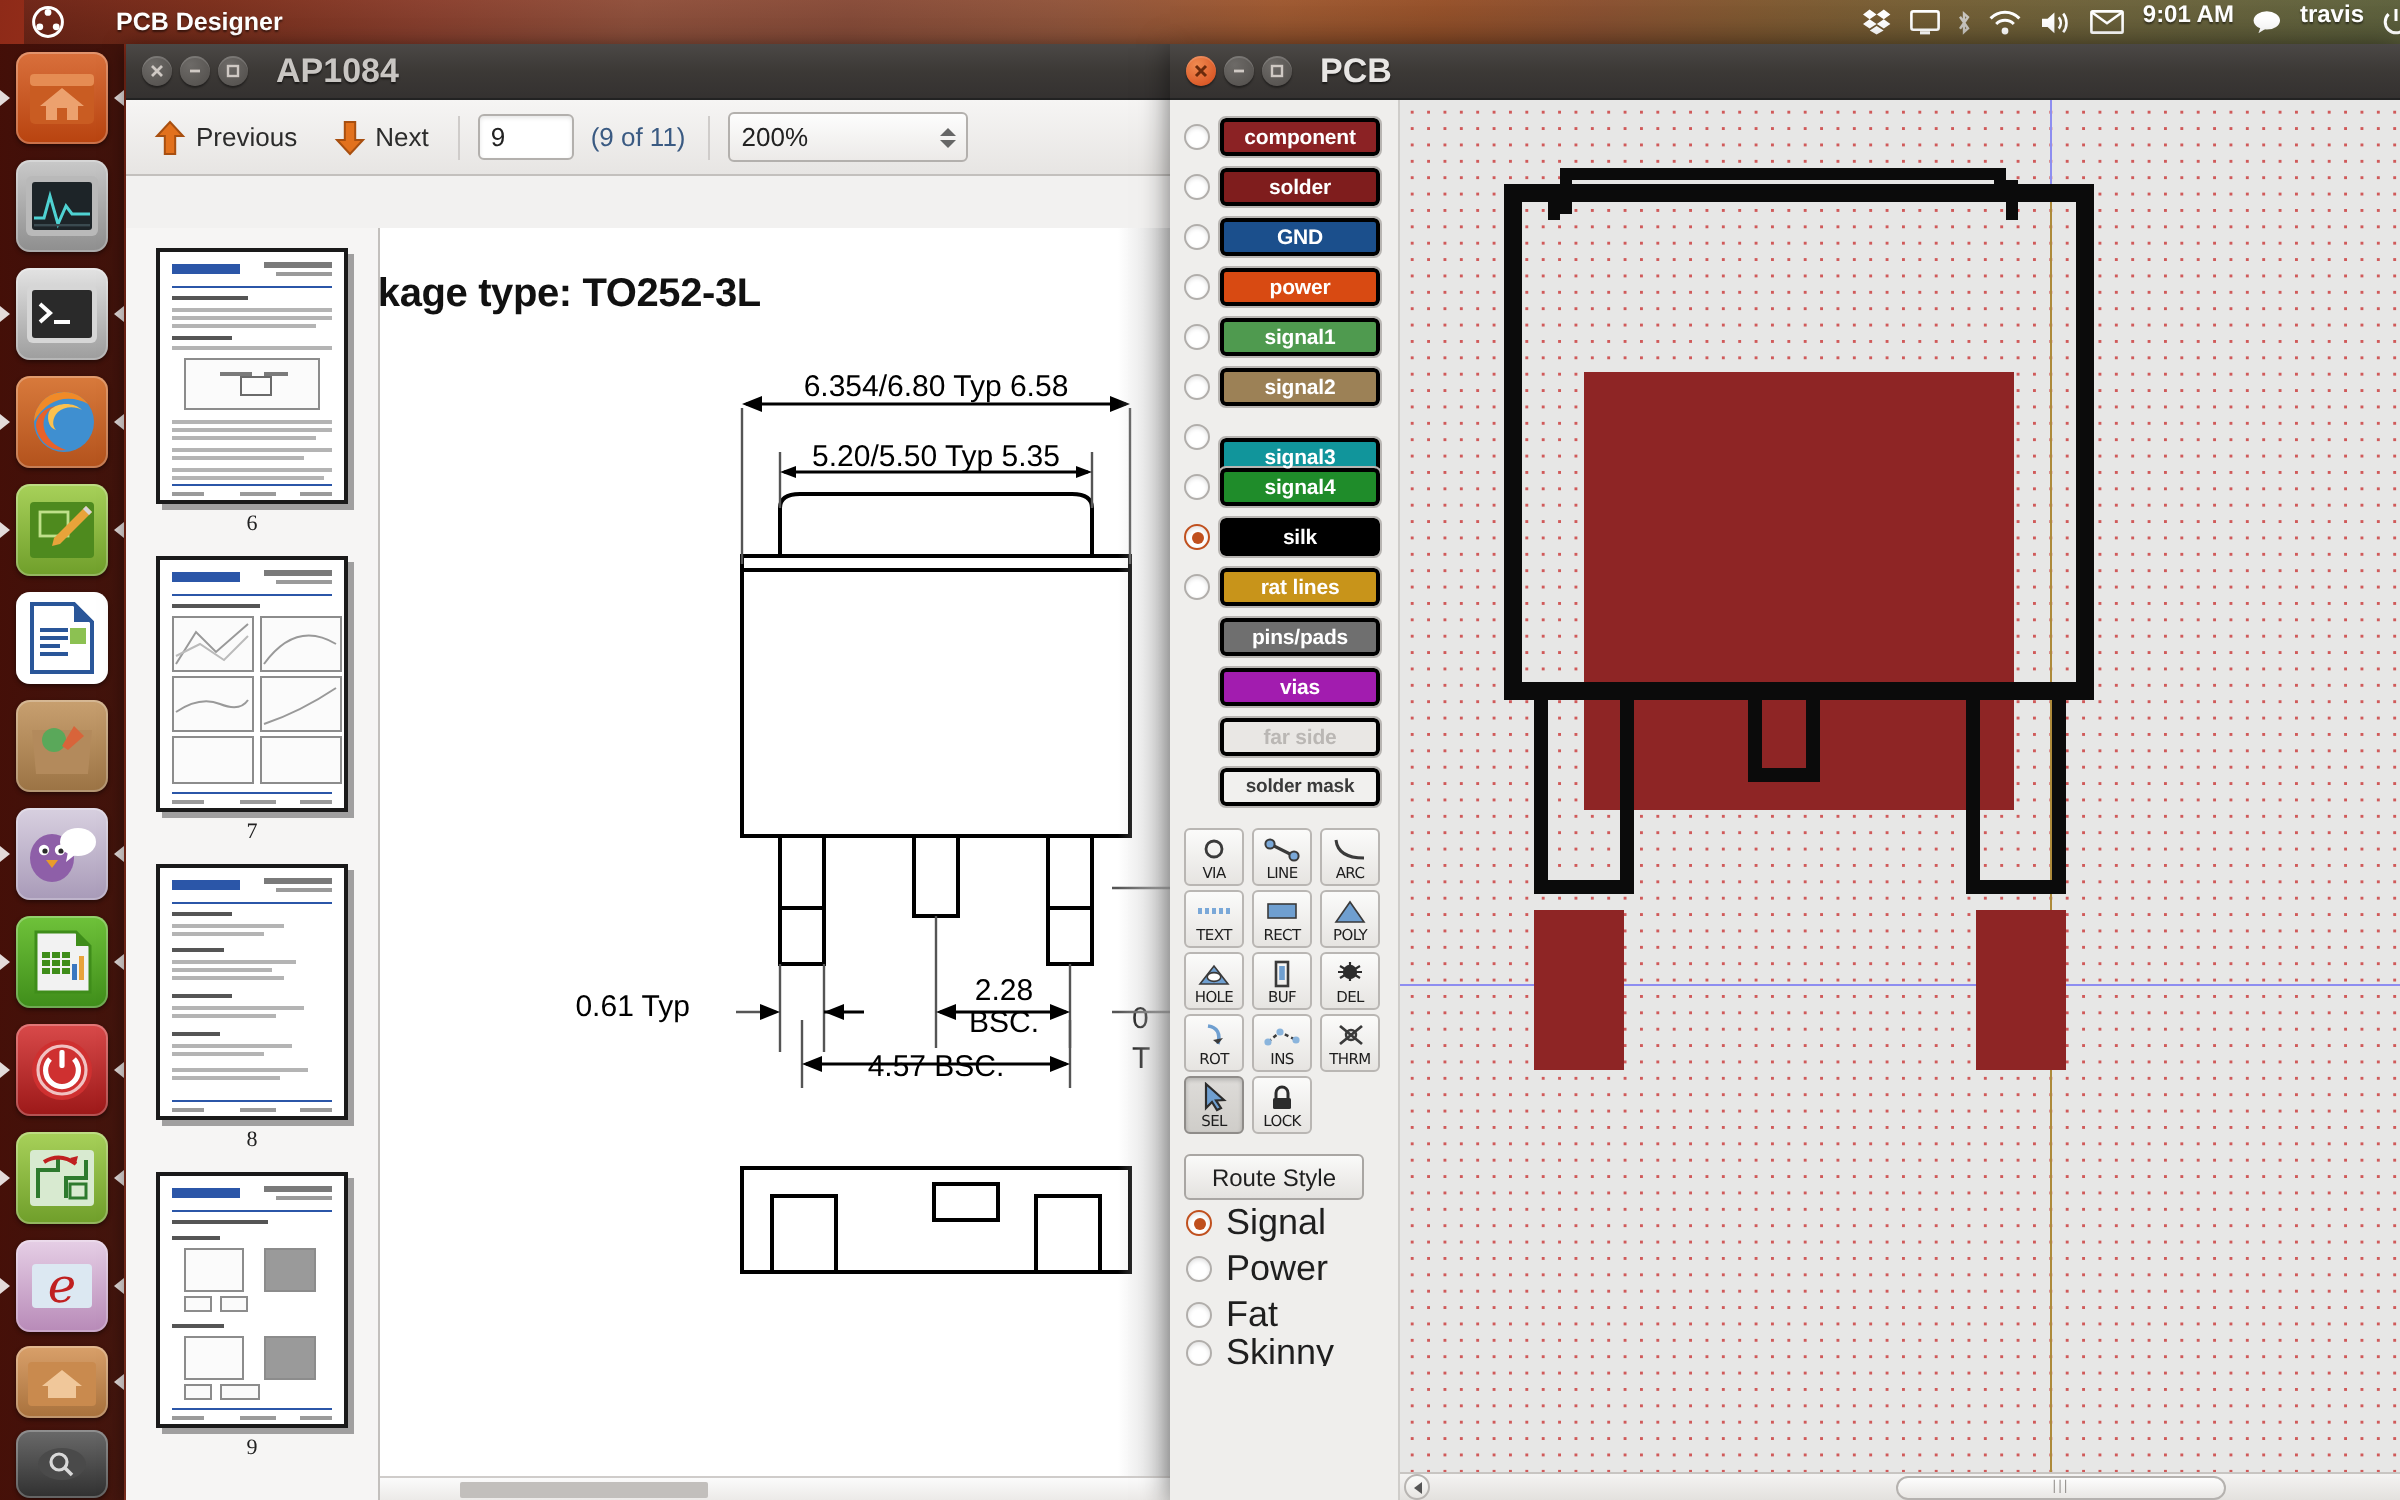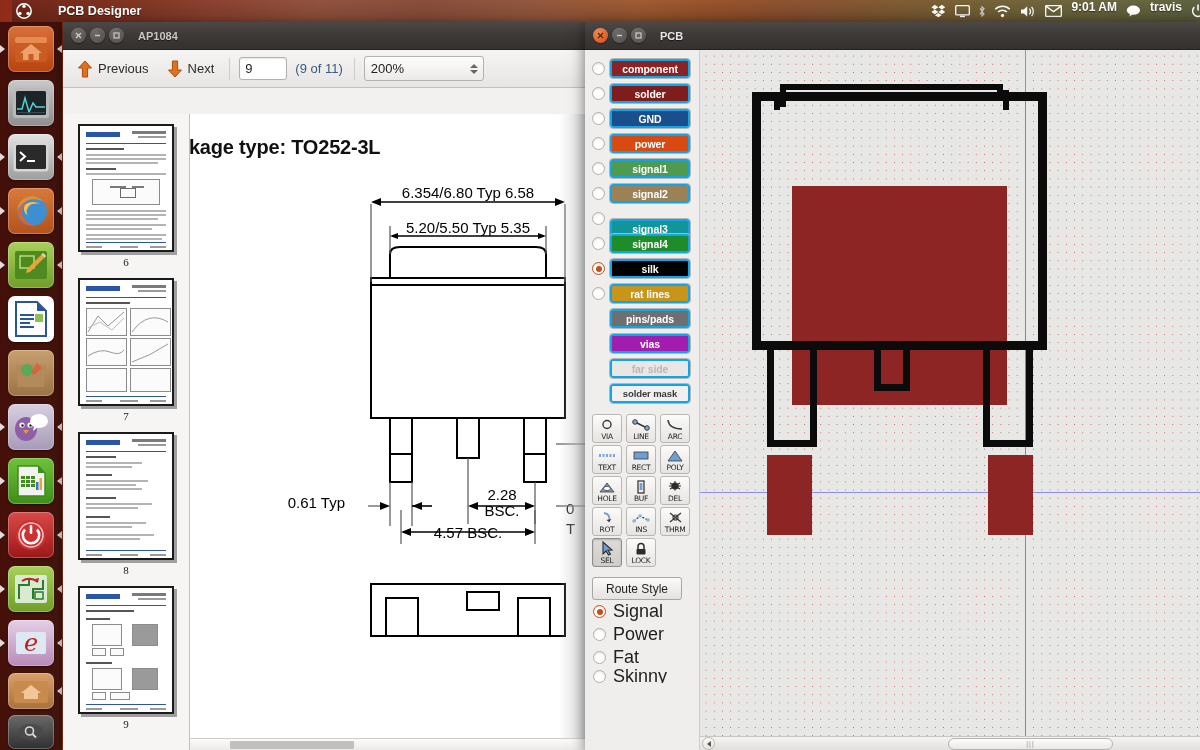--- a/index.html
+++ b/index.html
@@ -82,21 +82,21 @@
   .titlebar {
     height: 28px; display: flex; align-items: center; gap: 4px; padding: 0 8px;
     background: linear-gradient(180deg, #4b4846 0%, #3c3936 50%, #343130 100%);
     border-bottom: 1px solid #222;
   }
   .wbtn { width: 15px; height: 15px; border-radius: 50%; display:flex; align-items:center; justify-content:center;
           background: radial-gradient(circle at 35% 30%, #6d6a67, #514e4b);
           box-shadow: inset 0 1px 0 rgba(255,255,255,0.14), 0 1px 1px rgba(0,0,0,0.4); }
   .wbtn.active { background: radial-gradient(circle at 35% 30%, #f08a50, #d3491a); }
   .wbtn svg { display:block; }
-  .wtitle { color: #e8e6e4; font-size: 11px; font-weight: bold; margin-left: 10px;
+  .wtitle { color: #e8e6e4; font-size: 17px; font-weight: bold; margin-left: 10px;
             text-shadow: 0 1px 1px rgba(0,0,0,0.55); }
   .win-pdf .wtitle { color: #c9c6c3; }
 
   .toolbar {
     height: 38px; display: flex; align-items: center; gap: 6px; padding: 0 8px;
     background: linear-gradient(180deg, #f6f5f4, #e7e5e3);
     border-bottom: 1px solid #c3c0bd;
   }
   .tbtn { display: flex; align-items: center; gap: 5px; padding: 3px 6px; border-radius: 3px;
           font-size: 13px; color: #2b2b2b; }
@@ -180,21 +180,21 @@
   .layrow { display: flex; align-items: center; gap: 5px; height: 25px; padding-left: 7px; }
   .radio {
     width: 13px; height: 13px; border-radius: 50%; background: #fff;
     border: 1px solid #b1aeab; box-shadow: inset 0 1px 2px rgba(0,0,0,0.12);
     display: flex; align-items: center; justify-content: center; flex: none;
   }
   .radio.on { border-color: #c0501e; background: #fff; }
   .radio.on::after { content: ""; width: 6px; height: 6px; border-radius: 50%; background: #c0501e; }
   .laybtn {
     width: 80px; height: 19px; border-radius: 3px;
-    border: 2px solid #0ea5e9; outline: 1px solid #b8b5b2;
+    border: 2px solid #000000; outline: 1px solid #b8b5b2;
     display: flex; align-items: center; justify-content: center;
     font-size: 10.5px; font-weight: bold; color: #fff; letter-spacing: -0.1px;
     position: relative; overflow: hidden;
   }
   .laybtn.nob { margin-left: 18px; }
   .dots {
     position: absolute; inset: 0;
     background-image: radial-gradient(rgba(255,255,255,0.55) 0.7px, transparent 0.8px);
     background-size: 3px 3px;
   }

